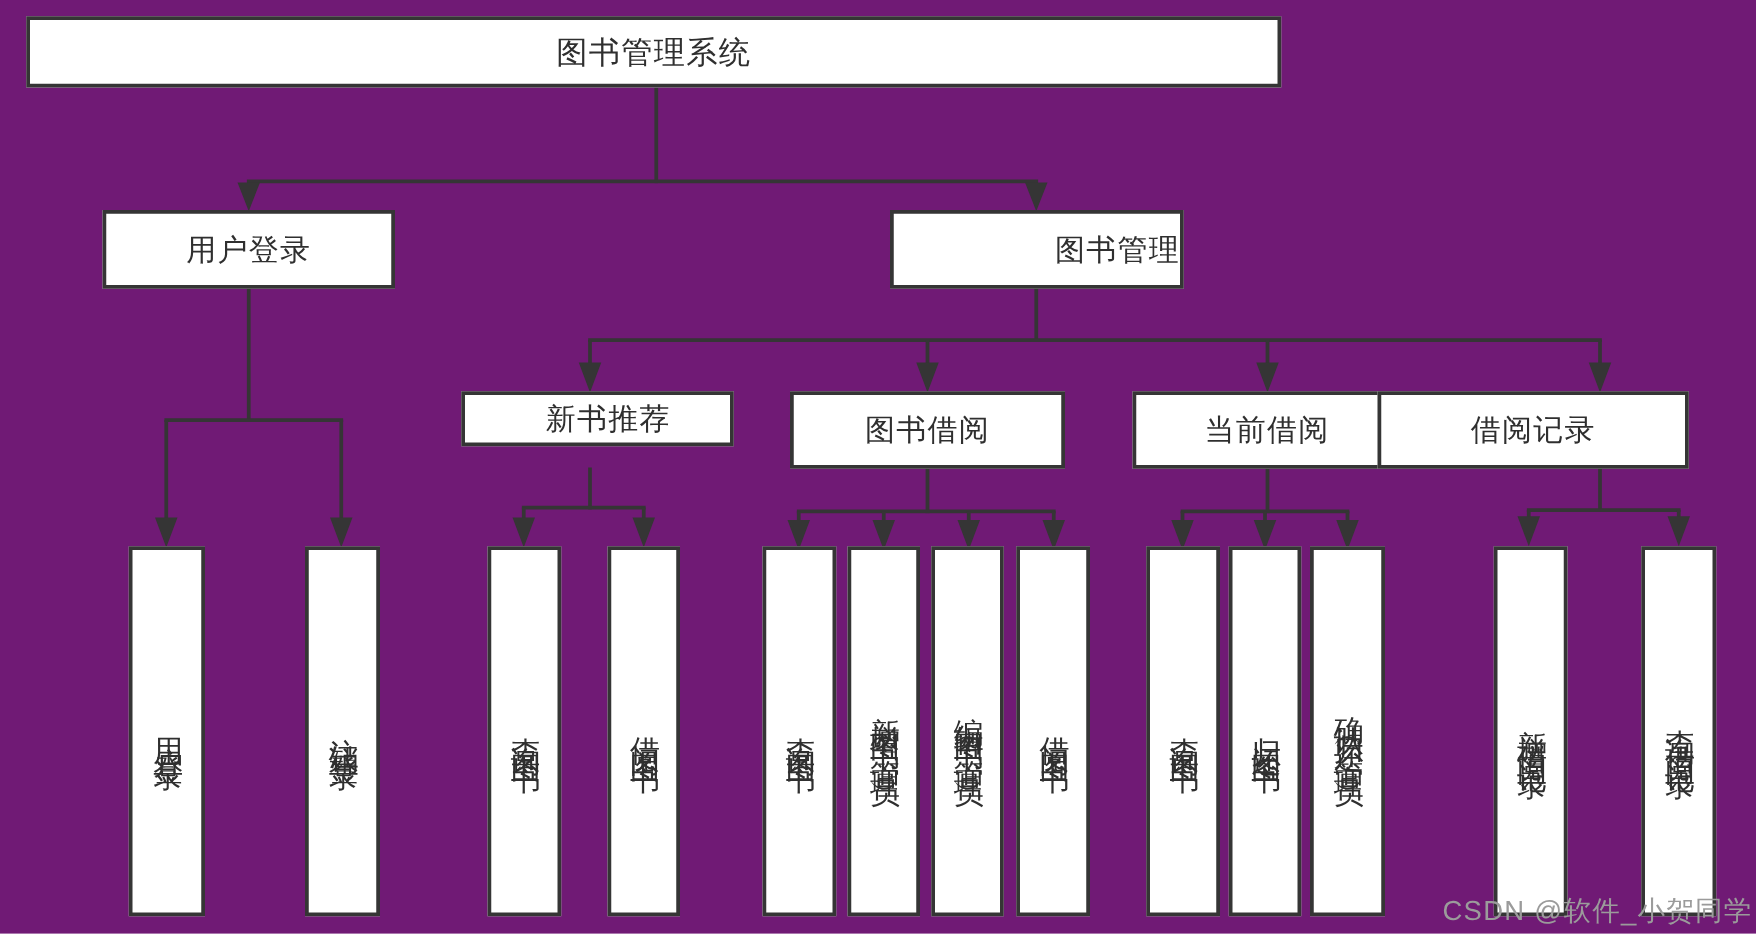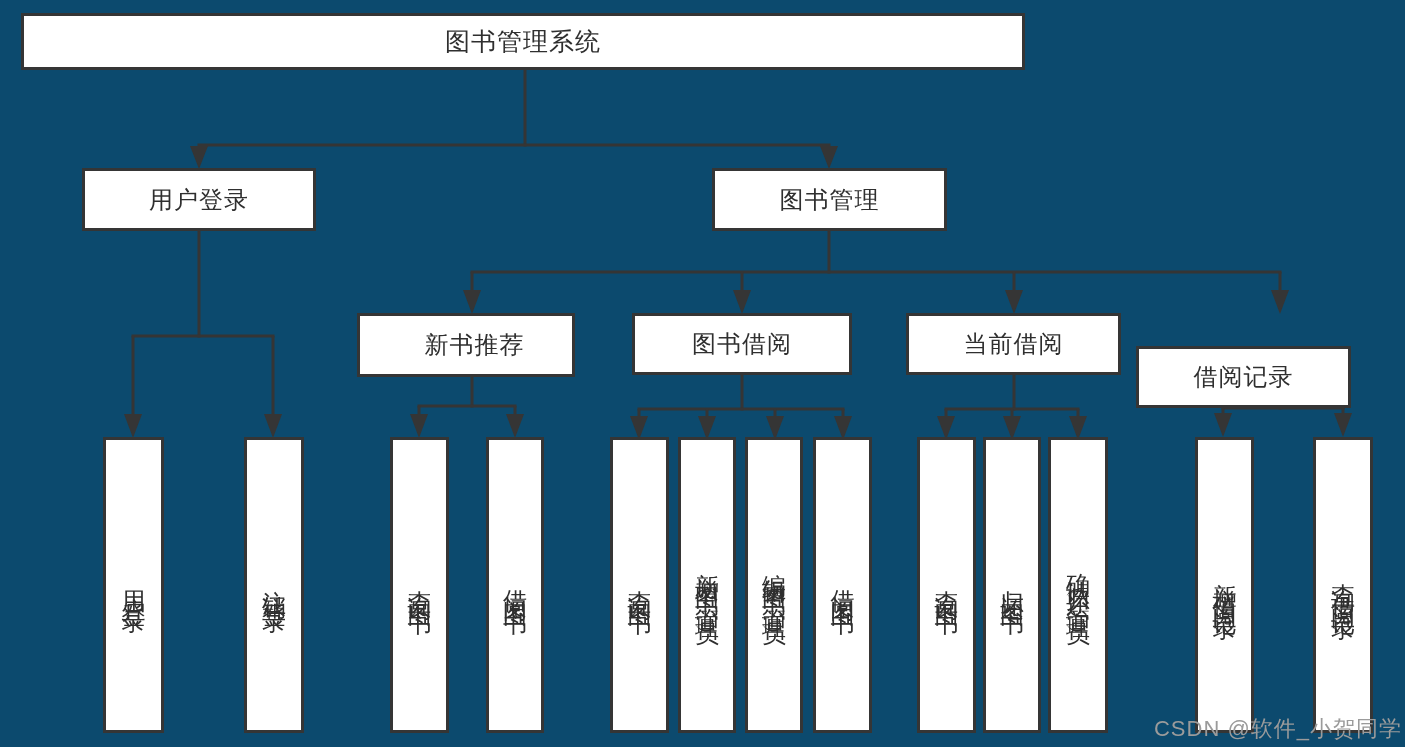--- a/index.html
+++ b/index.html
@@ -1,19 +1,19 @@
 <!DOCTYPE html>
 <html><head>
 <meta charset="utf-8">
 <style>
   html,body{margin:0;padding:0;background:#ffffff;}
   #canvas{
     position:relative;
     width:1405px;height:747px;
-    background:#0c4a6e;
+    background:#701a75;
     font-family:"Liberation Sans","DejaVu Sans",sans-serif;
     color:#2f2f2f;
     overflow:hidden;
   }
   #wires{position:absolute;left:0;top:0;width:1405px;height:747px;}
   .box{
     position:absolute;
     box-sizing:border-box;
     border:3px solid #353535;
     background:#ffffff;
@@ -111,34 +111,34 @@
     </g>
   </svg>
 
   <div class="box rootbox" style="left:21px;top:13px;width:1004px;height:57px;">
     <span>图书管理系统</span>
   </div>
 
   <div class="box hbox" style="left:82px;top:168px;width:234px;height:63px;">
     <span>用户登录</span>
   </div>
-  <div class="box hbox" style="left:712px;top:168px;width:235px;height:63px;">
+  <div class="box hbox" style="left:712px;top:168px;width:235px;height:63px;justify-content:flex-end;">
     <span>图书管理</span>
   </div>
 
-  <div class="box hbox" style="left:357px;top:313px;width:218px;height:64px;padding-left:17px;">
+  <div class="box hbox" style="left:369px;top:313px;width:218px;height:44px;padding-left:17px;">
     <span>新书推荐</span>
   </div>
   <div class="box hbox" style="left:906px;top:313px;width:215px;height:62px;">
     <span>当前借阅</span>
   </div>
   <div class="box hbox" style="left:632px;top:313px;width:220px;height:62px;">
     <span>图书借阅</span>
   </div>
-  <div class="box hbox" style="left:1136px;top:313px;width:215px;height:62px;margin-top:33px;">
+  <div class="box hbox" style="left:1102px;top:313px;width:249px;height:62px;">
     <span>借阅记录</span>
   </div>
 
   <div class="box vbox" style="left:103px;top:437px;width:61px;height:296px;">
     <span>用户登录</span>
   </div>
   <div class="box vbox" style="left:244px;top:437px;width:60px;height:296px;">
     <span>注销登录</span>
   </div>
 

